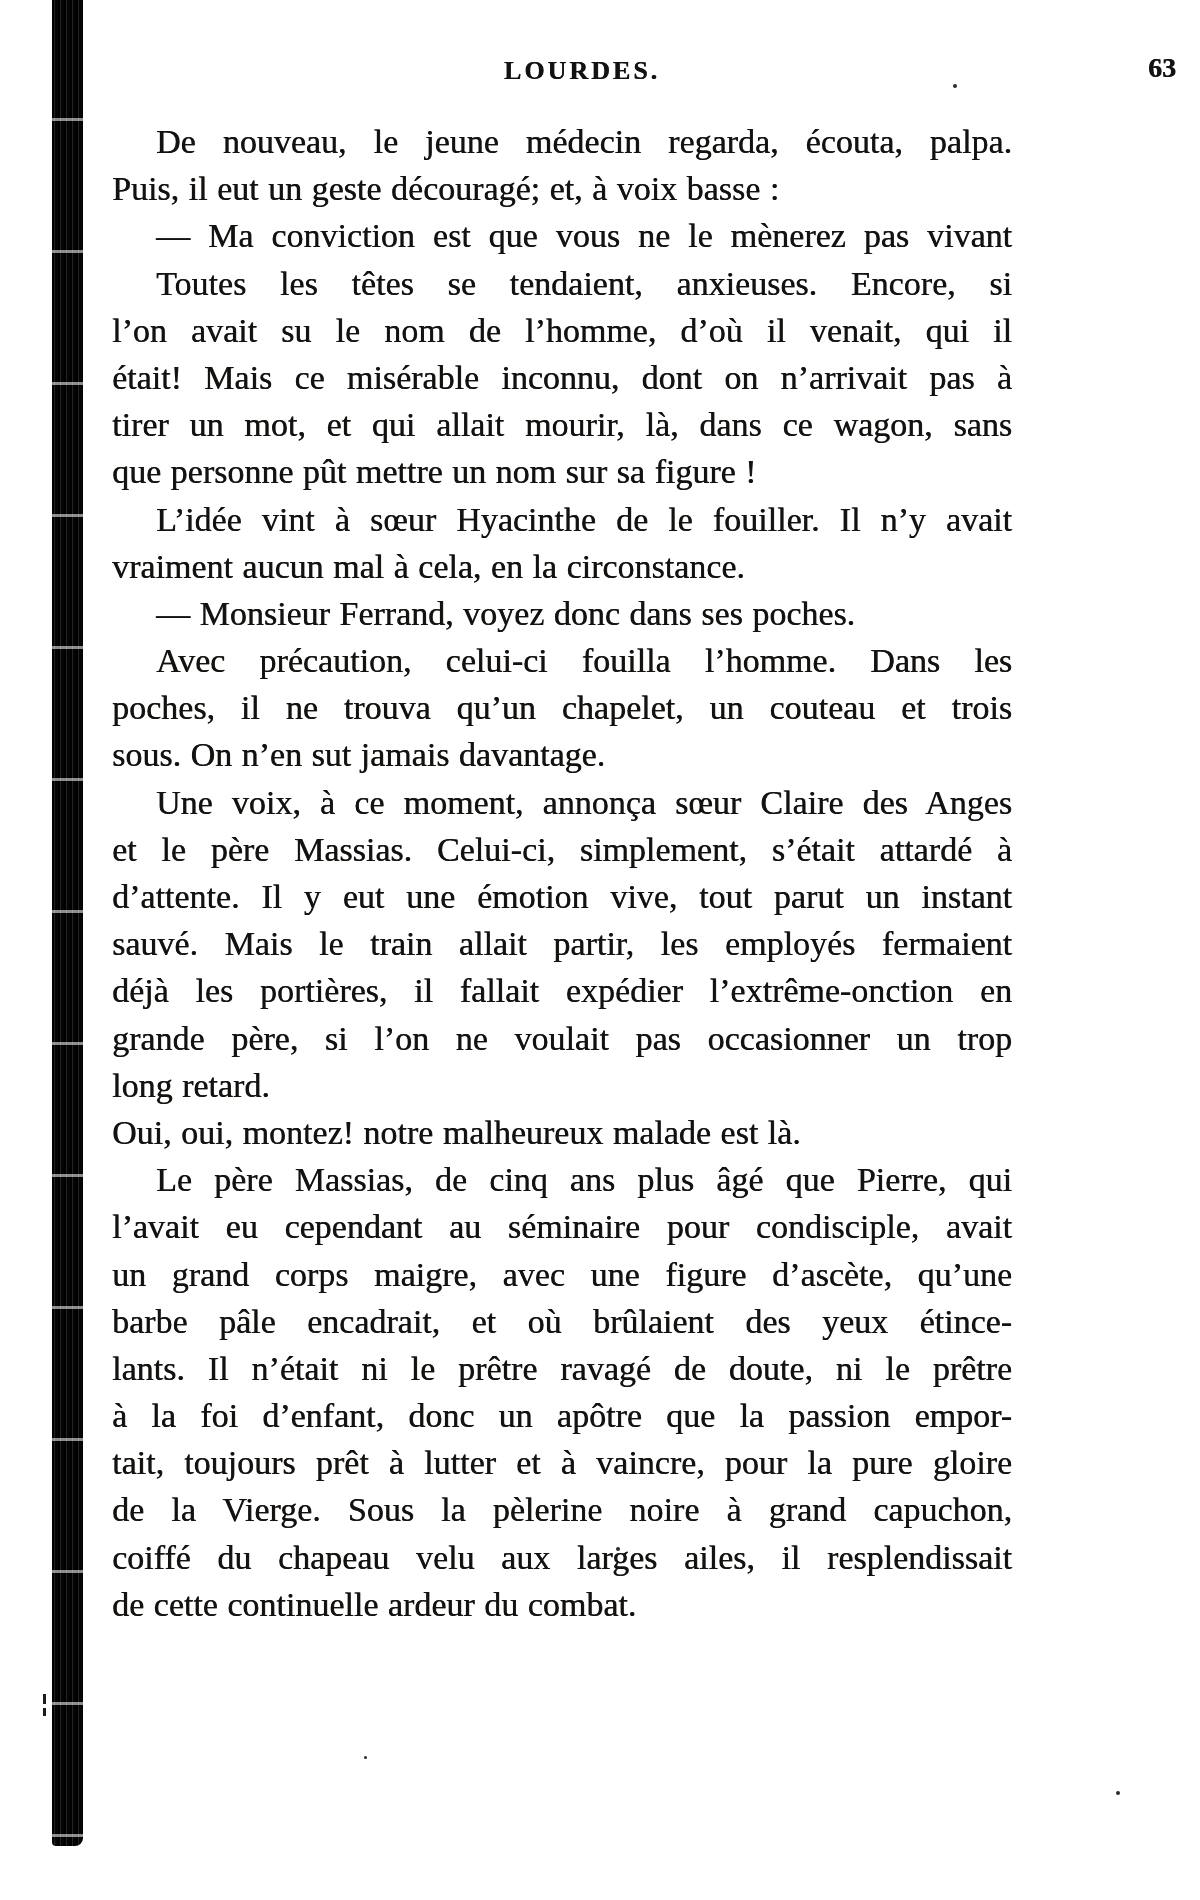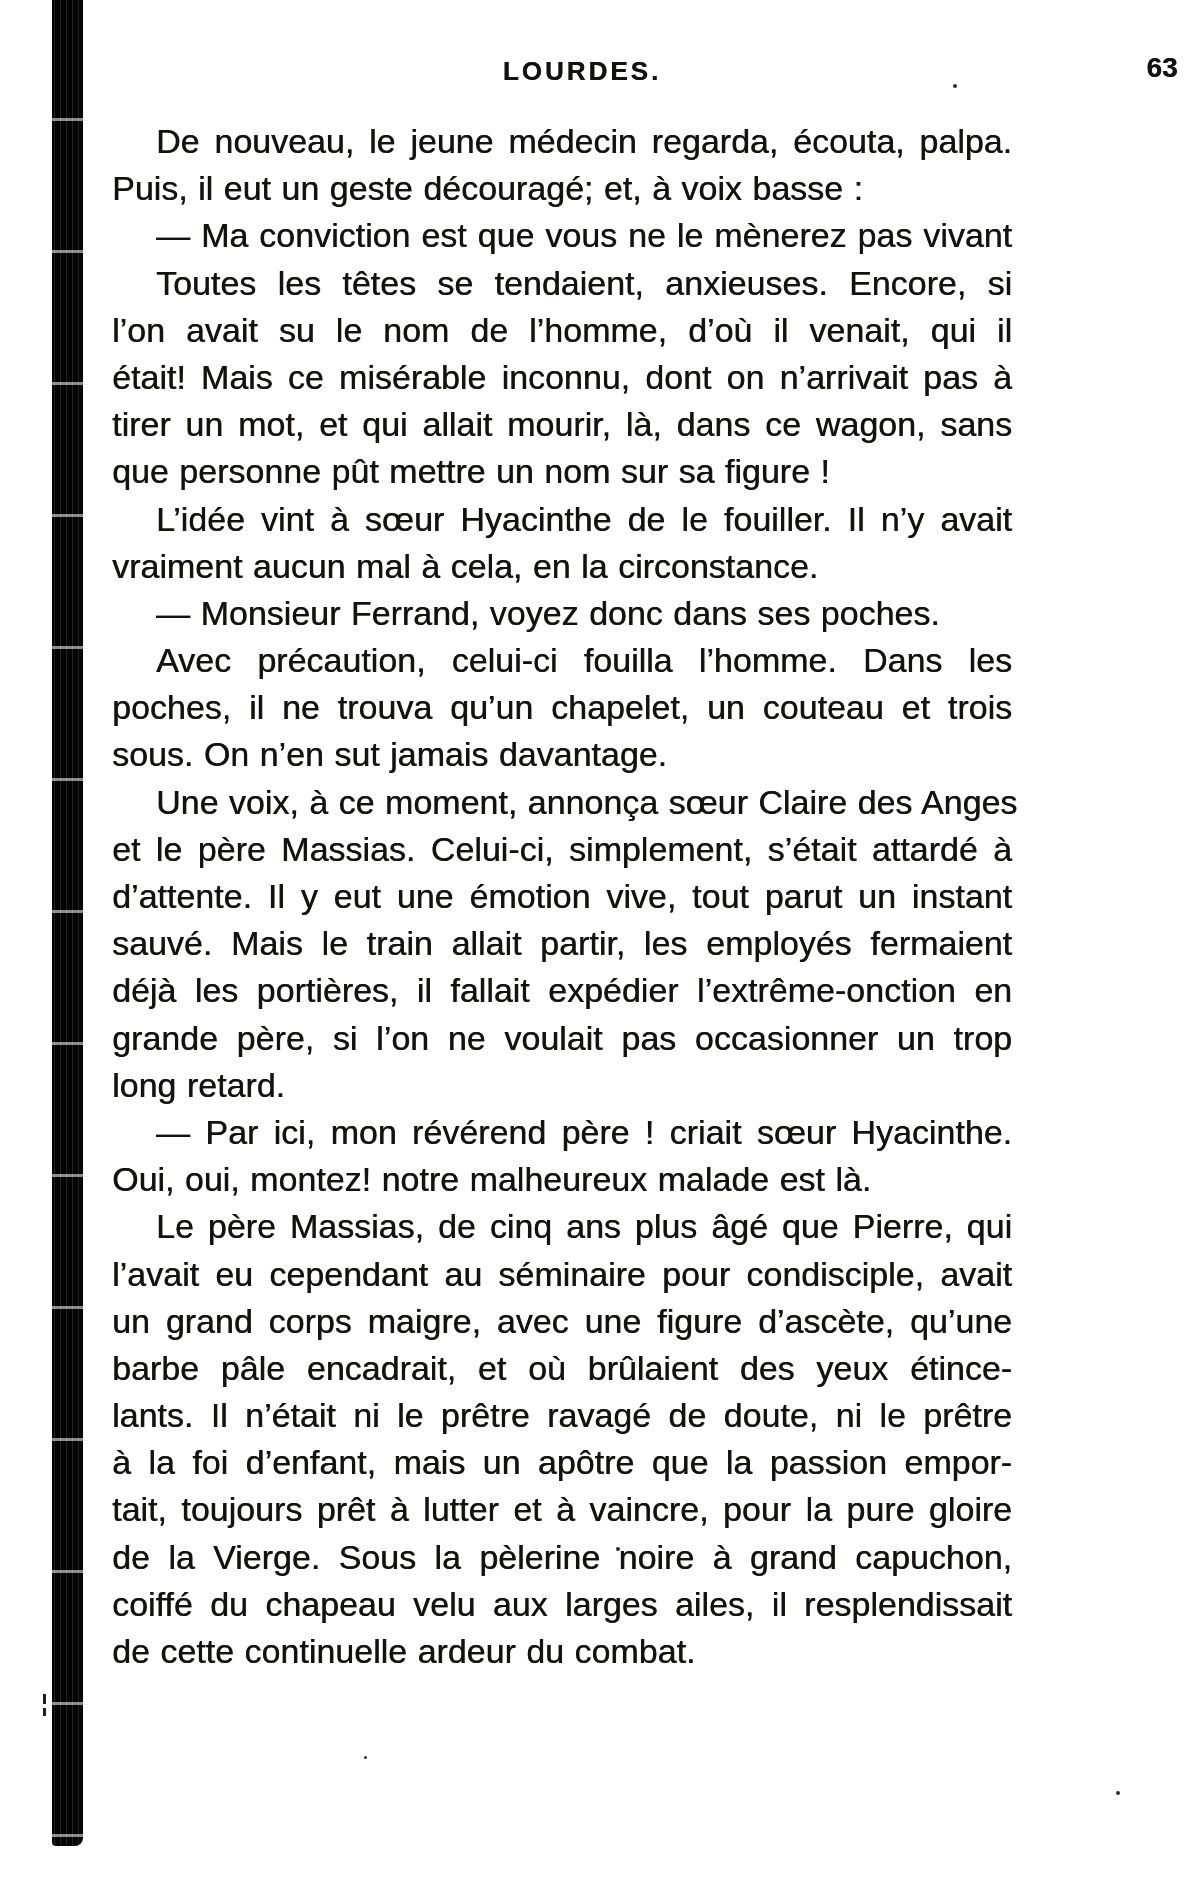--- a/index.html
+++ b/index.html
@@ -1,21 +1,21 @@
 <!DOCTYPE html>
 <html><head>
 <meta charset="utf-8">
 <style>
   html,body{margin:0;padding:0;background:#e8e8e8;}
   .page{
     position:relative;
     width:1200px;height:1900px;
     background:#ffffff;
     overflow:hidden;
-    font-family:Liberation Sans, sans-serif;
+    font-family:Liberation Serif, serif;
     color:#141210;
   }
   
   .binding-band{
     position:absolute;left:52px;top:0;width:31px;height:1846px;
     background:
       repeating-linear-gradient(180deg, rgba(255,255,255,0) 0 118px, rgba(255,255,255,0.55) 118px 121px, rgba(255,255,255,0) 121px 132px),
       repeating-linear-gradient(90deg, #000 0 2px, #242424 2px 3px, #050505 3px 6px),
       repeating-linear-gradient(23deg, rgba(255,255,255,0.12) 0 1px, rgba(0,0,0,0) 1px 4px),
       #050505;
@@ -86,28 +86,27 @@
       <div class="line indent">Avec précaution, celui-ci fouilla l’homme. Dans les</div>
       <div class="line">poches, il ne trouva qu’un chapelet, un couteau et trois</div>
       <div class="line flush">sous. On n’en sut jamais davantage.</div>
       <div class="line indent">Une voix, à ce moment, annonça sœur Claire des Anges</div>
       <div class="line">et le père Massias. Celui-ci, simplement, s’était attardé à</div>
       <div class="line">d’attente. Il y eut une émotion vive, tout parut un instant</div>
       <div class="line">sauvé. Mais le train allait partir, les employés fermaient</div>
       <div class="line">déjà les portières, il fallait expédier l’extrême-onction en</div>
       <div class="line">grande père, si l’on ne voulait pas occasionner un trop</div>
       <div class="line flush">long retard.</div>
-      <div class="line indent">— Par ici, mon révérend père ! criait sœur Hyacinthe.</div>
       <div class="line flush">Oui, oui, montez! notre malheureux malade est là.</div>
       <div class="line indent">Le père Massias, de cinq ans plus âgé que Pierre, qui</div>
       <div class="line">l’avait eu cependant au séminaire pour condisciple, avait</div>
       <div class="line">un grand corps maigre, avec une figure d’ascète, qu’une</div>
       <div class="line">barbe pâle encadrait, et où brûlaient des yeux étince-</div>
       <div class="line">lants. Il n’était ni le prêtre ravagé de doute, ni le prêtre</div>
-      <div class="line">à la foi d’enfant, mais un apôtre que la passion empor-</div>
+      <div class="line">à la foi d’enfant, donc un apôtre que la passion empor-</div>
       <div class="line">tait, toujours prêt à lutter et à vaincre, pour la pure gloire</div>
       <div class="line">de la Vierge. Sous la pèlerine noire à grand capuchon,</div>
       <div class="line">coiffé du chapeau velu aux larges ailes, il resplendissait</div>
       <div class="line flush">de cette continuelle ardeur du combat.</div>
     </div>
 
   <div class="speck s1"></div>
   <div class="speck s2"></div>
   <div class="speck s3"></div>
   <div class="speck s4"></div>

